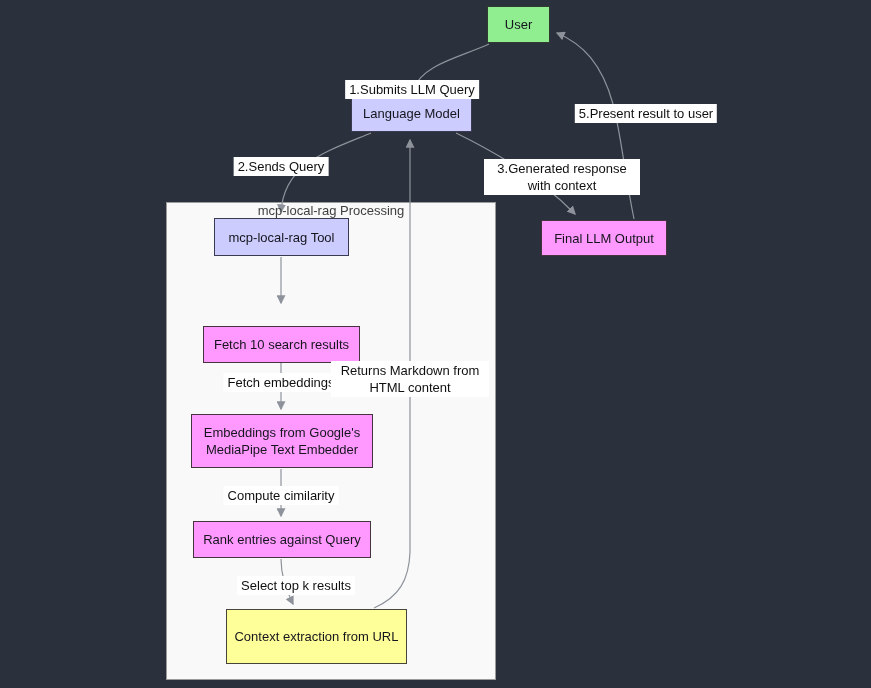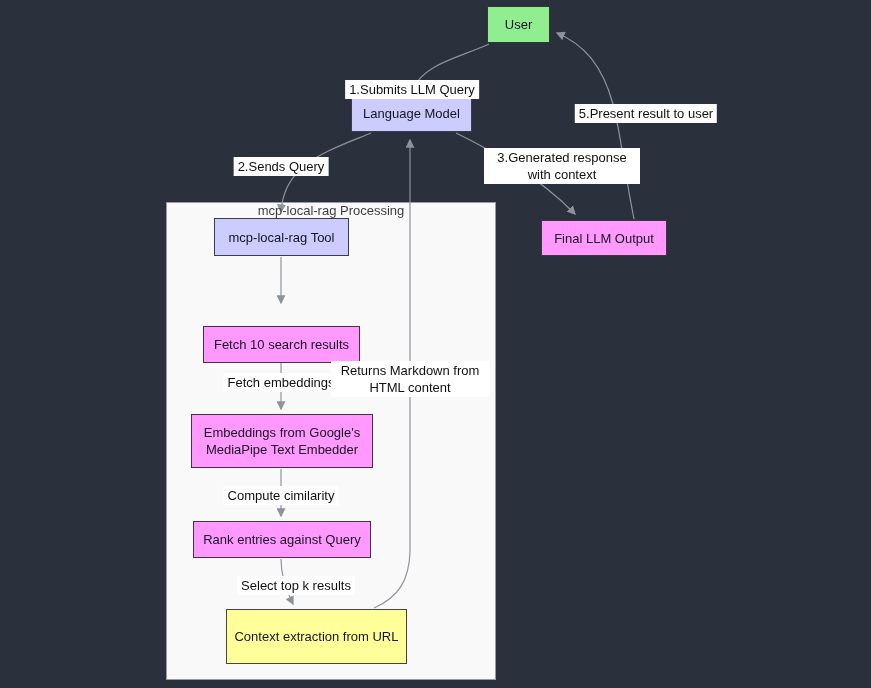--- a/index.html
+++ b/index.html
@@ -46,21 +46,21 @@
   .elabel{
     position:absolute;z-index:3;
     transform:translateX(-50%);
     background:#ffffff;color:#101010;
     font-size:13px;line-height:17px;
     padding:1px 4px;text-align:center;white-space:nowrap;
   }
   .elabel.wrap{white-space:normal;}
   .lbl-submits  {left:412px;top:60px;margin-top:20px;}
   .lbl-sends    {left:281px;top:157px;}
-  .lbl-generated{left:562px;top:148px;width:148px;text-align:center;}
+  .lbl-generated{left:562px;top:159px;width:148px;text-align:center;}
   .lbl-present  {left:646px;top:104px;}
   .lbl-search   {left:281px;top:274px;}
   .lbl-fetchemb {left:281px;top:373px;}
   .lbl-returns  {left:410px;top:361px;width:150px;}
   .lbl-compute  {left:281px;top:486px;}
   .lbl-select   {left:296px;top:576px;}
 </style>
 </head>
 <body>
 

